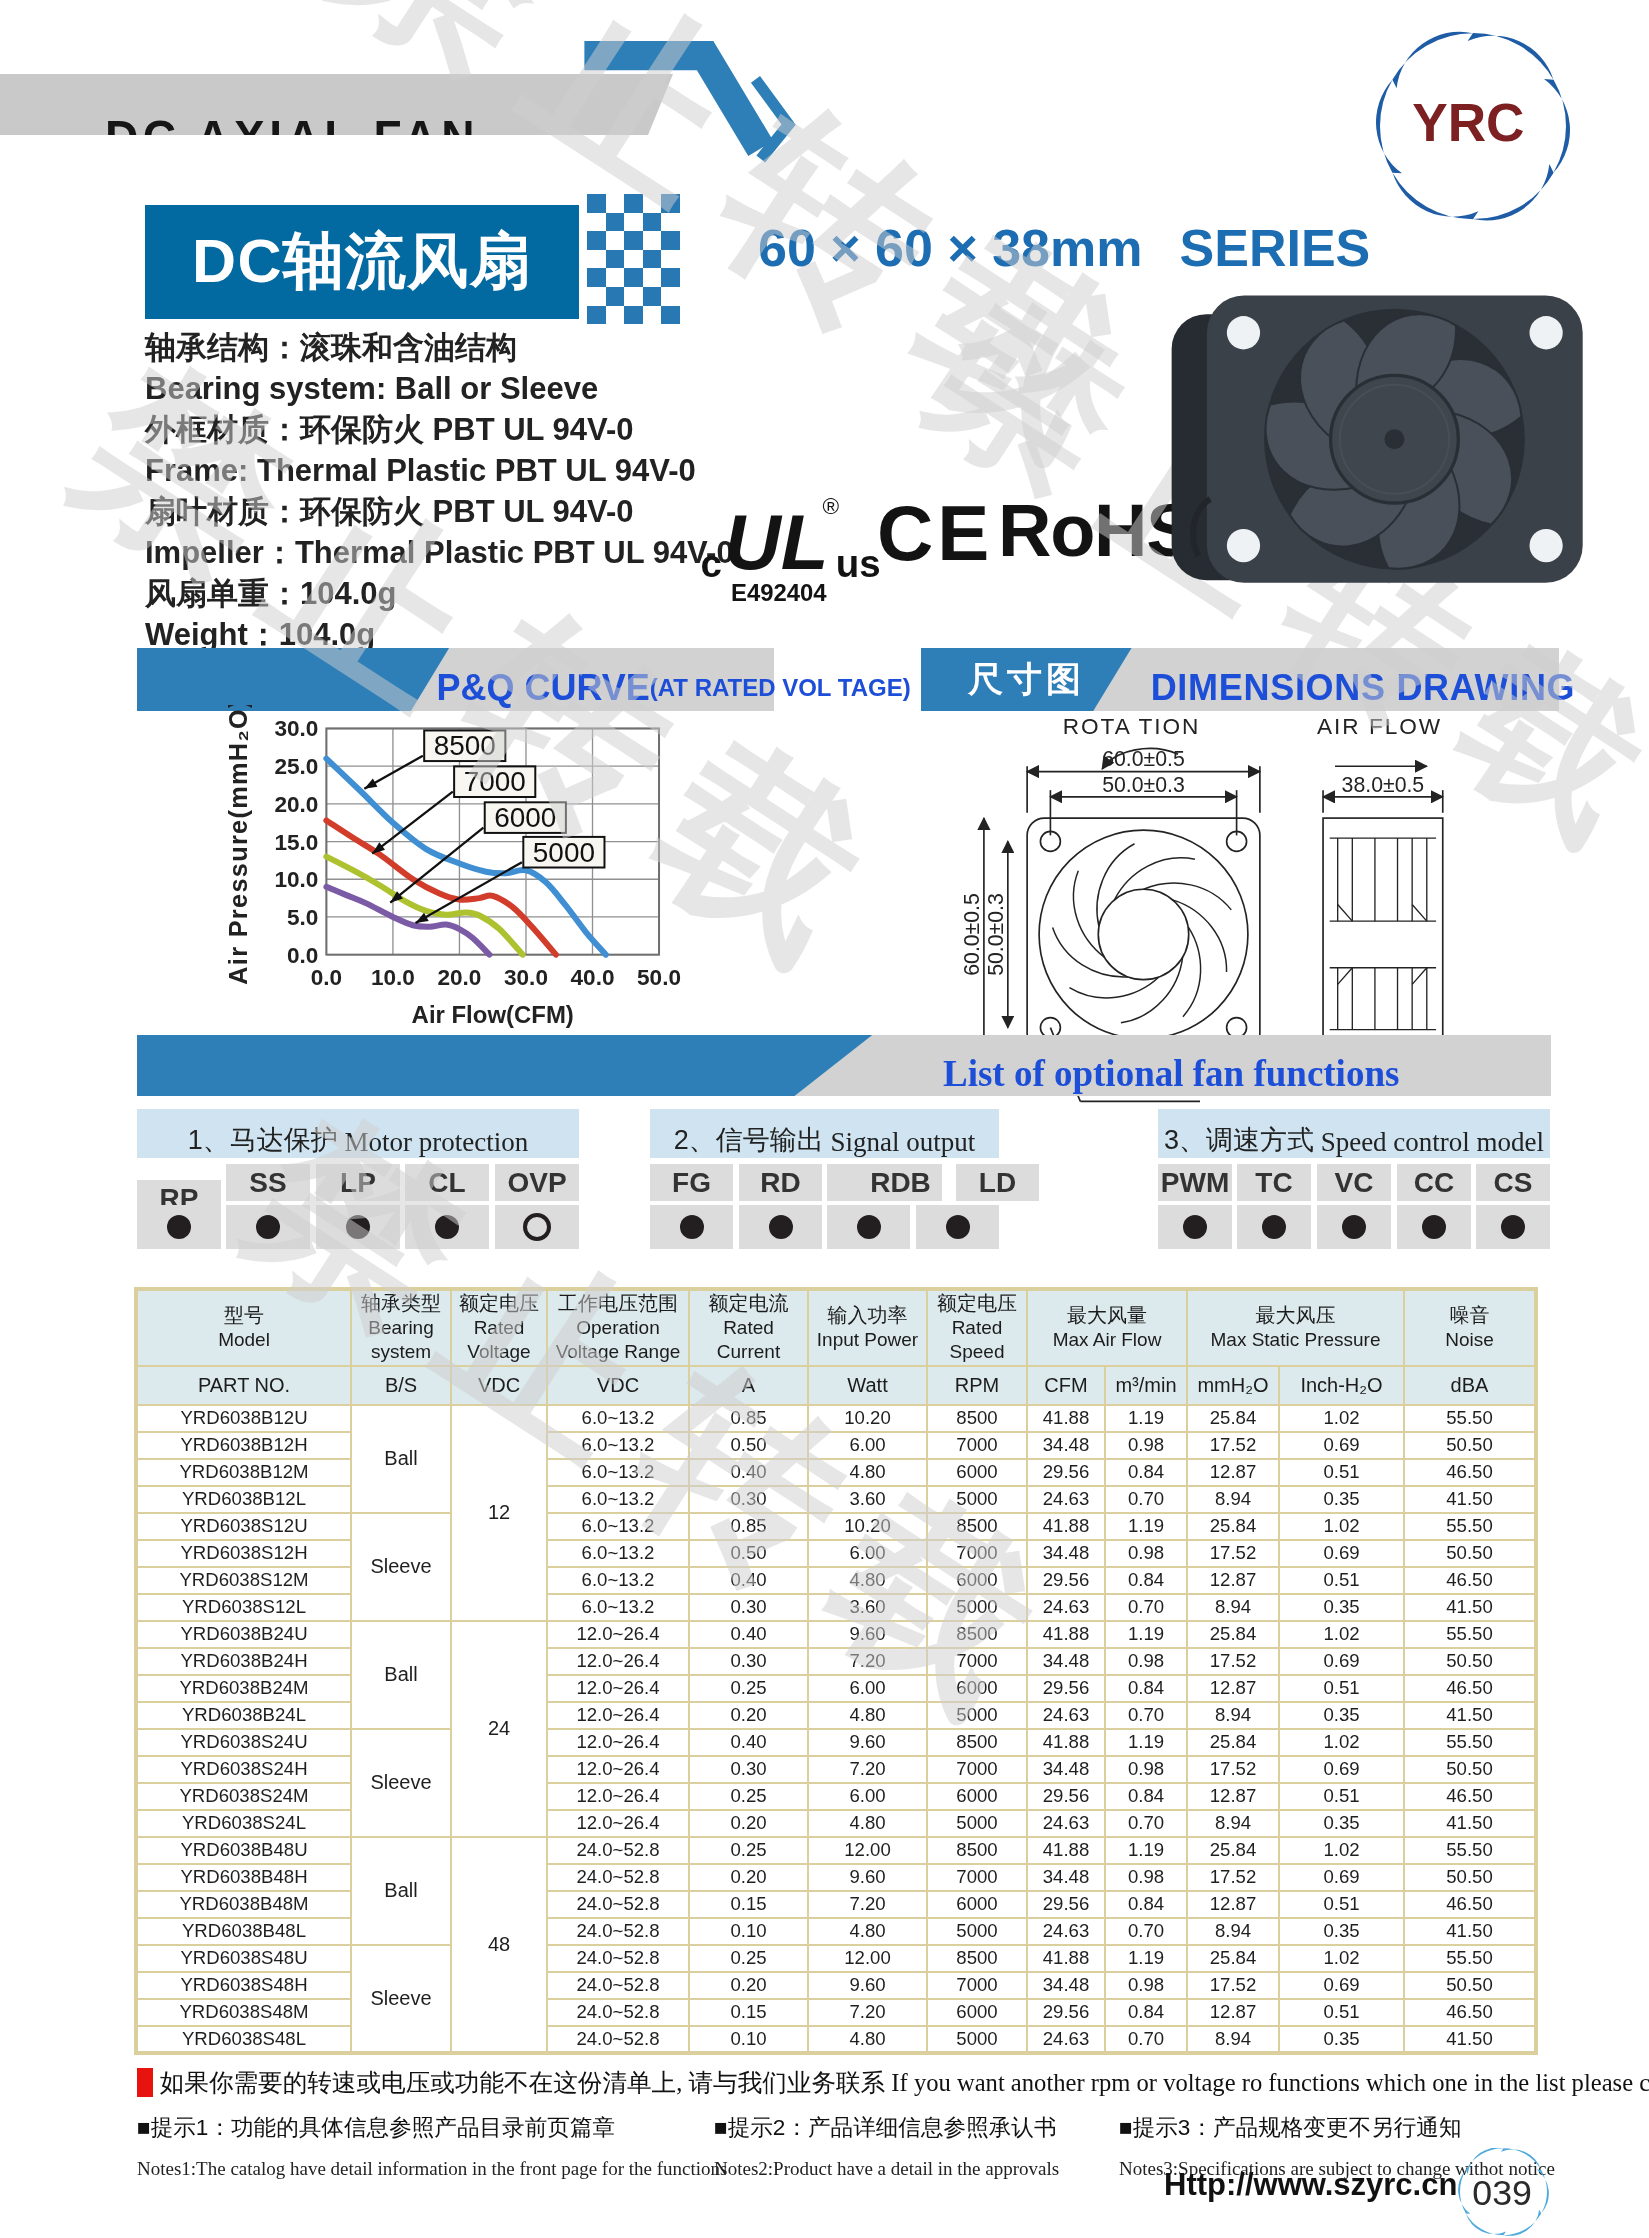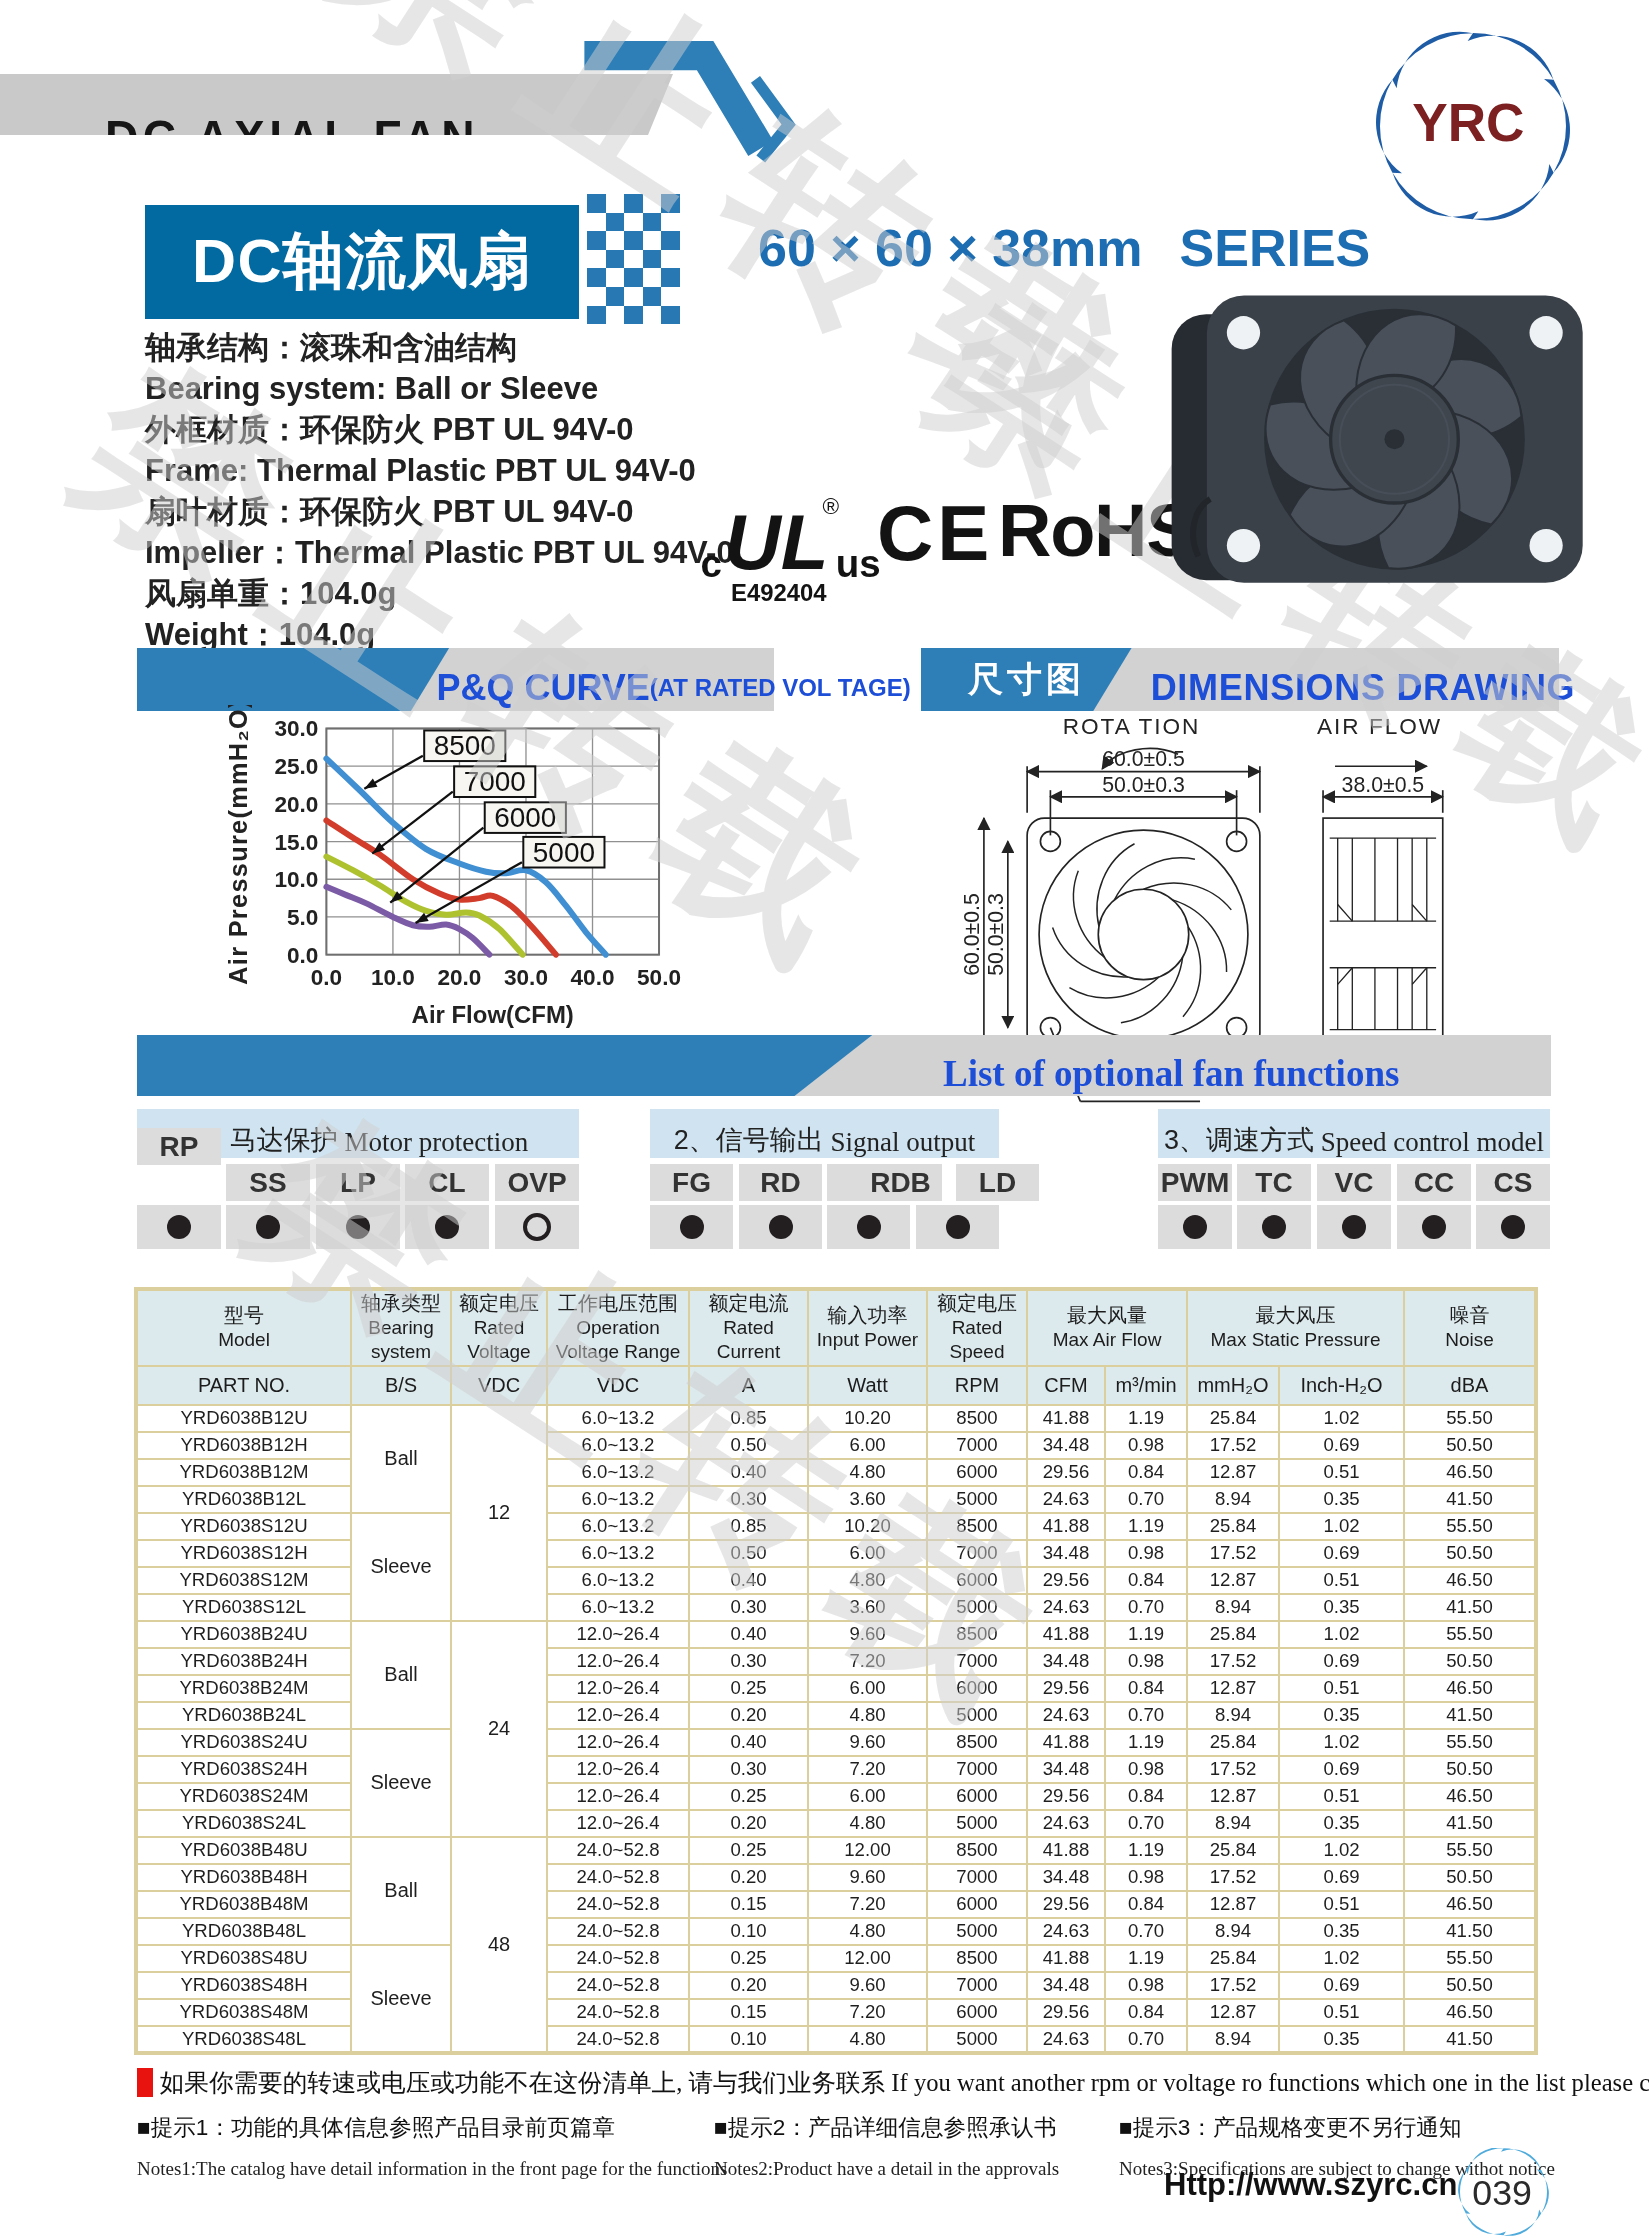--- a/index.html
+++ b/index.html
@@ -354,21 +354,21 @@
 </div>
 <div class="fg-head" style="left:650px;width:349px;">
   <span>2、信号输出</span>
     <span class="en">Signal output</span>
 </div>
 <div class="fg-head" style="left:1158px;width:392px;">
   <span>3、调速方式</span>
     <span class="en">Speed control model</span>
 </div>
 <div id="fg-cells">
-    <div class="fg-cell abs" style="left: 137px; top: 1128px; width: 84px; height: 37px;">RP</div>
+    <div class="fg-cell abs" style="left: 137px; top: 1180px; width: 84px; height: 37px;">RP</div>
     <div class="fg-cell abs" style="left: 137px; top: 1205px; width: 84px; height: 44px;">
       <div class="dot"></div>
     </div>
     <div class="fg-cell abs" style="left: 226px; top: 1164px; width: 84px; height: 37px;">SS</div>
     <div class="fg-cell abs" style="left: 226px; top: 1205px; width: 84px; height: 44px;">
       <div class="dot"></div>
     </div>
     <div class="fg-cell abs" style="left: 316px; top: 1164px; width: 84px; height: 37px;">LP</div>
     <div class="fg-cell abs" style="left: 316px; top: 1205px; width: 84px; height: 44px;">
       <div class="dot"></div>

